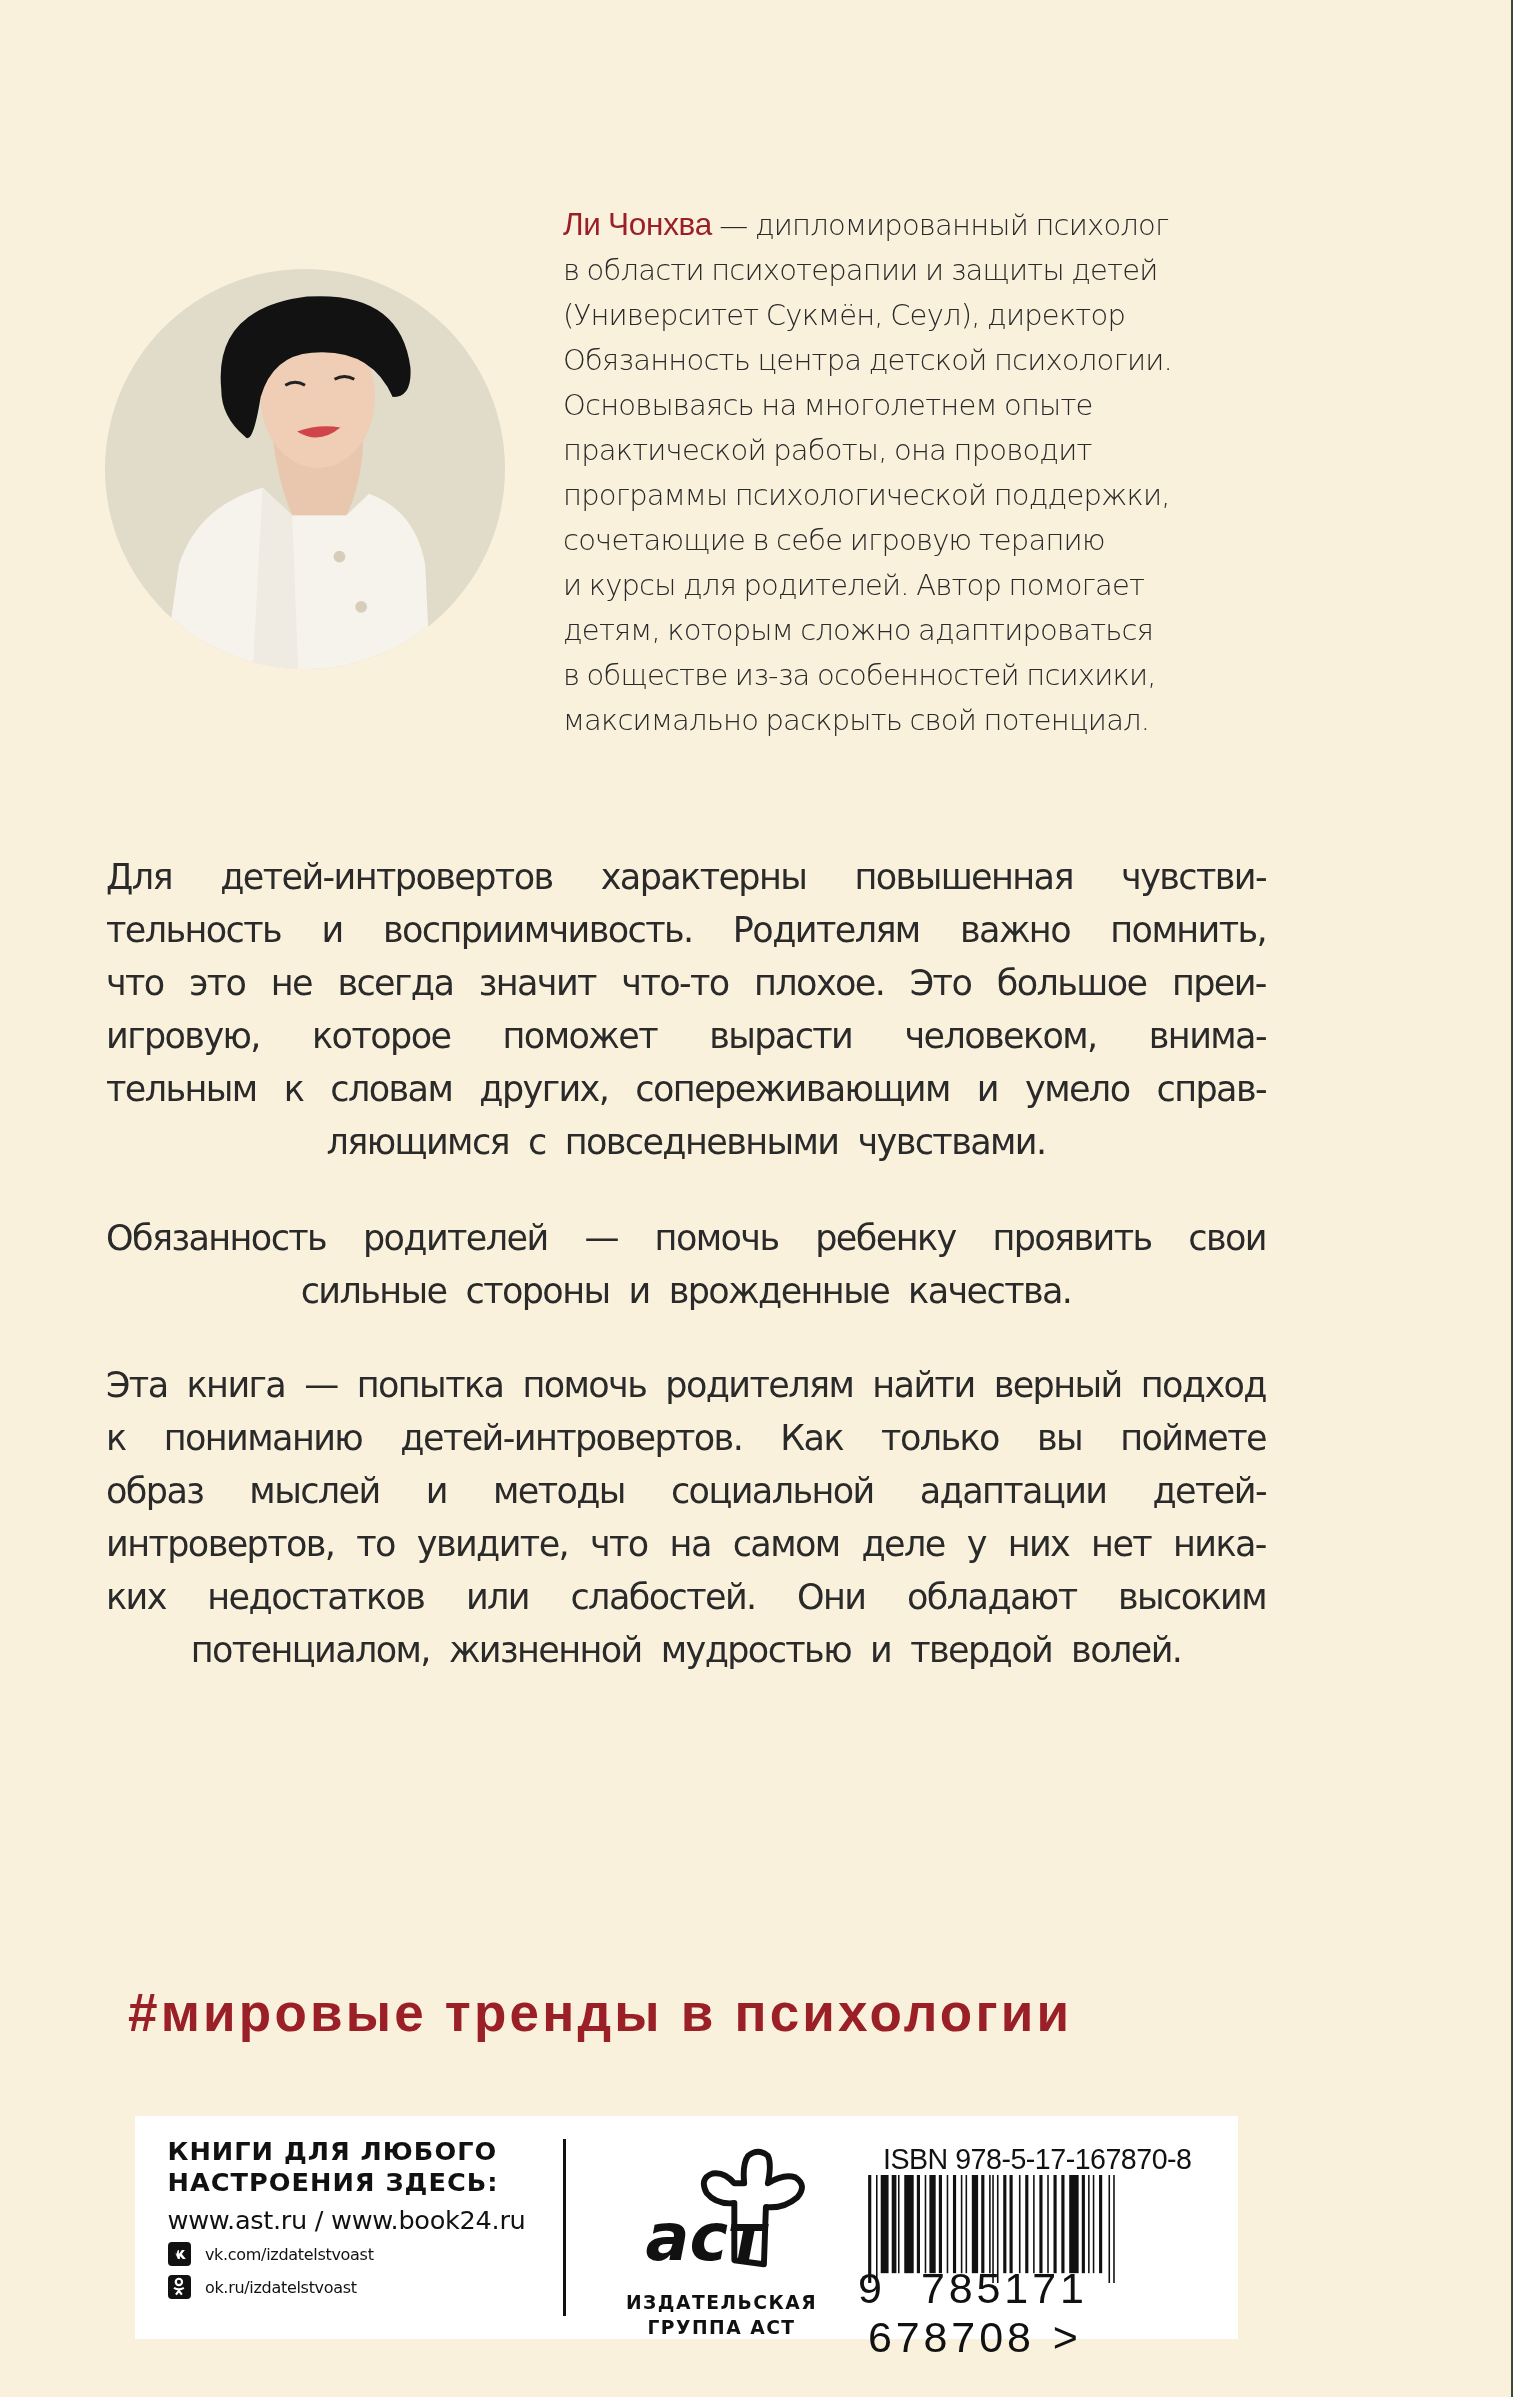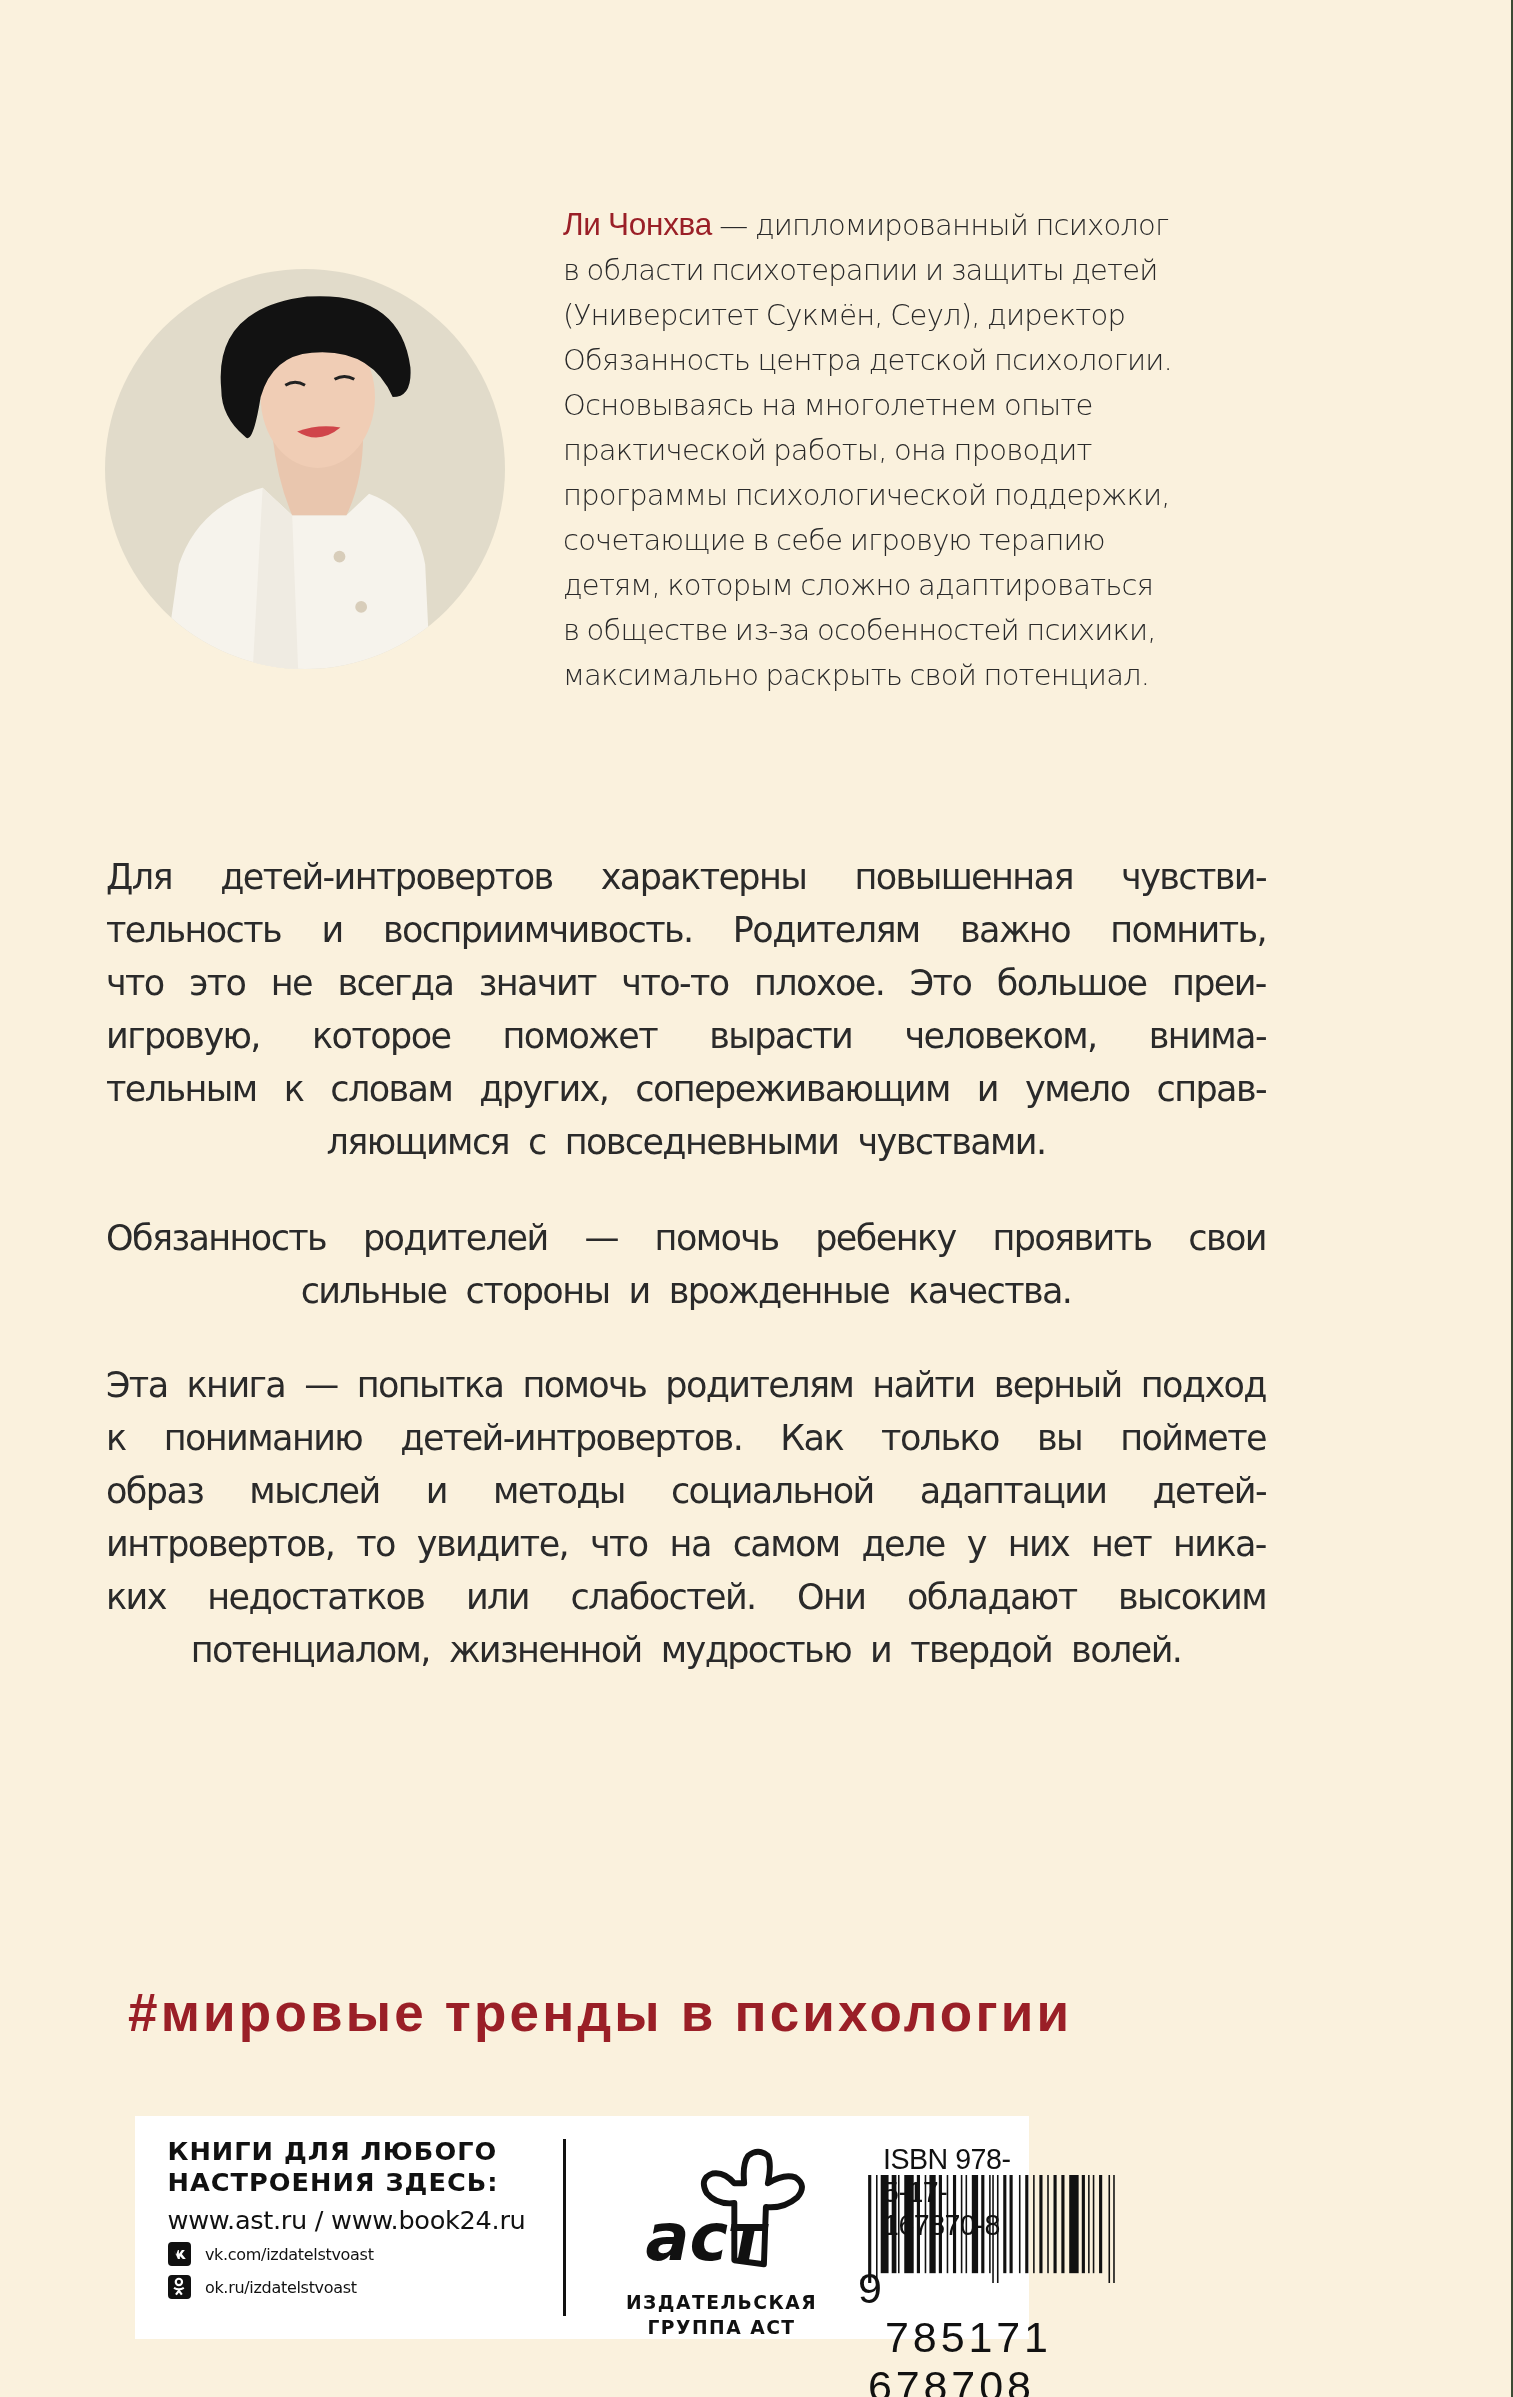--- a/index.html
+++ b/index.html
@@ -42,21 +42,21 @@
 
     
     .hashtag {
       position: absolute; left: 128px; top: 1982px;
       font-family: "Liberation Sans", sans-serif; font-weight: bold;
       font-size: 53px; letter-spacing: 3.2px; color: #9A1F27; white-space: nowrap;
     }
 
     
     .panel {
-      position: absolute; left: 135px; top: 2116px; width: 894px; height: 223px; background: #ffffff;
+      position: absolute; left: 135px; top: 2116px; width: 1103px; height: 223px; background: #ffffff;
     }
     .links { position: absolute; left: 32.5px; top: 19.7px; font-family: "DejaVu Sans", sans-serif; color: #111; }
     .links .heading { font-weight: bold; font-size: 25.6px; line-height: 31.5px; letter-spacing: 1px; }
     .links .url { font-size: 25.6px; line-height: 35px; margin-top: 3.9px; letter-spacing: -0.3px; }
     .links .social { display: flex; align-items: center; font-size: 16px; line-height: 33px; letter-spacing: -0.3px; }
     .links .social .ico { width: 23.6px; height: 23.6px; background: #111; border-radius: 3.9px; margin-right: 13.8px; display: inline-flex; align-items: center; justify-content: center; }
     .divider { position: absolute; left: 428px; top: 22.7px; width: 3px; height: 177px; background: #111; }
 
     .logo { position: absolute; left: 473px; top: 17.7px; width: 227px; height: 197px; }
     .logo .caption { position: absolute; left: 0; top: 156px; width: 227px; text-align: center;
@@ -95,20 +95,21 @@
 
 <div class="bio">
   <span class="line"><span class="author-name">Ли Чонхва</span><span> — дипломированный психолог</span></span>
   <span class="line">в области психотерапии и защиты детей</span>
   <span class="line">(Университет Сукмён, Сеул), директор</span>
   <span class="line">Обязанность центра детской психологии.</span>
   <span class="line">Основываясь на многолетнем опыте</span>
   <span class="line">практической работы, она проводит</span>
   <span class="line">программы психологической поддержки,</span>
   <span class="line">сочетающие в себе игровую терапию</span>
+  <span class="line">и курсы для родителей. Автор помогает</span>
   <span class="line">детям, которым сложно адаптироваться</span>
   <span class="line">в обществе из-за особенностей психики,</span>
   <span class="line">максимально раскрыть свой потенциал.</span>
 </div>
 
 <div class="body-text p1">
     <div class="line">
       <span>Для</span>
       <span>детей-интровертов</span>
       <span>характерны</span>

